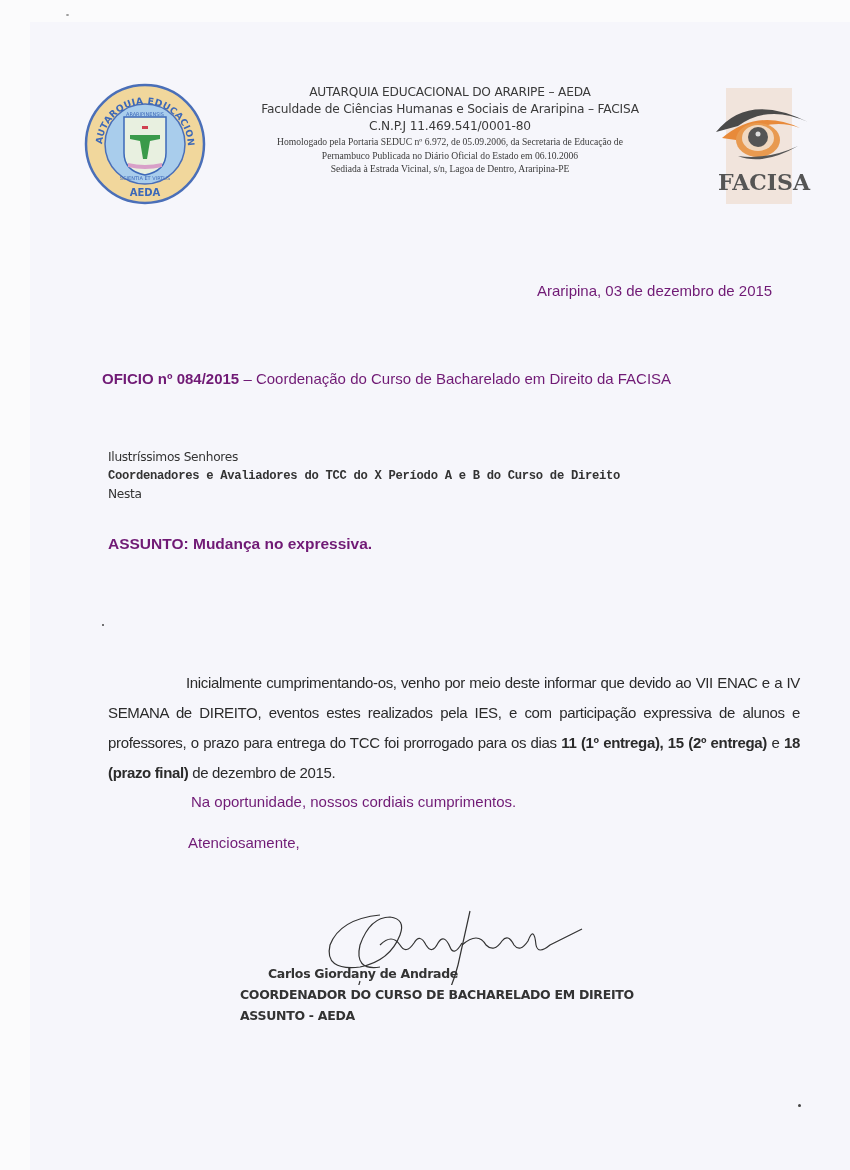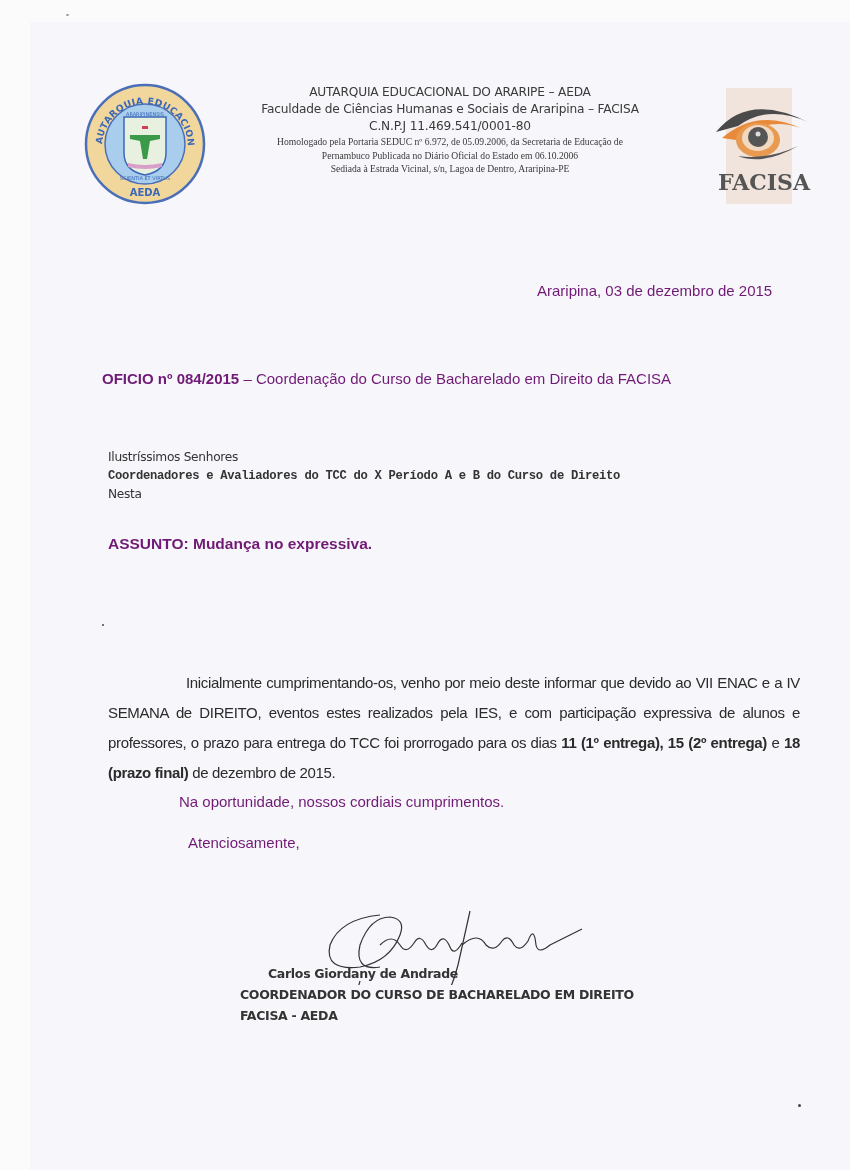--- a/index.html
+++ b/index.html
@@ -131,32 +131,32 @@
 </div>
 
 <div class="cal" style="left:108px; top:450px;">Ilustríssimos Senhores</div>
 <div class="cal bold" style="left:108px; top:469px;">Coordenadores e Avaliadores do TCC do X Período A e B do Curso de Direito</div>
 <div class="cal" style="left:108px; top:487px;">Nesta</div>
 
 <div class="text" style="left:108px; top:535px; font-weight:bold; font-size:15.5px;">ASSUNTO: Mudança no expressiva.</div>
 
 <div class="body-para"><span class="indent"></span><span>Inicialmente cumprimentando-os, venho por meio deste informar que devido ao VII ENAC e a IV SEMANA de DIREITO, eventos estes realizados pela IES, e com participação expressiva de alunos e professores, o prazo para entrega do TCC foi prorrogado para os dias </span><b>11 (1º entrega), 15 (2º entrega)</b><span> e </span><b>18 (prazo final)</b><span> de dezembro de 2015.</span></div>
 
-<div class="text" style="left:179px; top:793px;">Na oportunidade, nossos cordiais cumprimentos.</div>
+<div class="text" style="left:191px; top:793px;">Na oportunidade, nossos cordiais cumprimentos.</div>
 <div class="text" style="left:188px; top:834px;">Atenciosamente,</div>
 
 <svg class="signature" viewBox="0 0 280 80">
   <path d="M 60 10 Q 20 14 10 40 Q 4 66 40 62 Q 70 56 80 30 Q 86 14 70 12 Q 50 12 40 40 Q 34 66 60 62" fill="none" stroke="#333" stroke-width="1.2"></path>
   <path d="M 60 40 Q 72 28 80 40 Q 86 50 94 38 Q 100 28 106 40 Q 112 50 118 38 Q 124 28 130 42 Q 134 52 142 38" fill="none" stroke="#333" stroke-width="1.2"></path>
   <path d="M 150 6 L 138 60 Q 134 76 128 88" fill="none" stroke="#333" stroke-width="1.2"></path>
   <path d="M 142 40 Q 158 26 166 40 Q 174 48 182 36 Q 188 28 194 40 Q 200 48 208 36 Q 214 20 216 40 Q 218 50 230 40 Q 250 30 262 24" fill="none" stroke="#333" stroke-width="1.2"></path>
   <path d="M 40 76 L 36 90" fill="none" stroke="#333" stroke-width="1.2"></path>
 </svg>
 
 <div class="sig-block">
   <div style="padding-left:28px;">Carlos Giordany de Andrade</div>
   <div>COORDENADOR DO CURSO DE BACHARELADO EM DIREITO</div>
-  <div>FACISA - AEDA</div>
+  <div>ASSUNTO - AEDA</div>
 </div>
 
 <div class="speck" style="left:798px; top:1104px; width:3px; height:3px;"></div>
 <div class="speck" style="left:102px; top:624px; width:2px; height:2px;"></div>
 <div class="speck" style="left:66px; top:14px; width:3px; height:2px; background:#999;"></div>
 
 </body></html>

